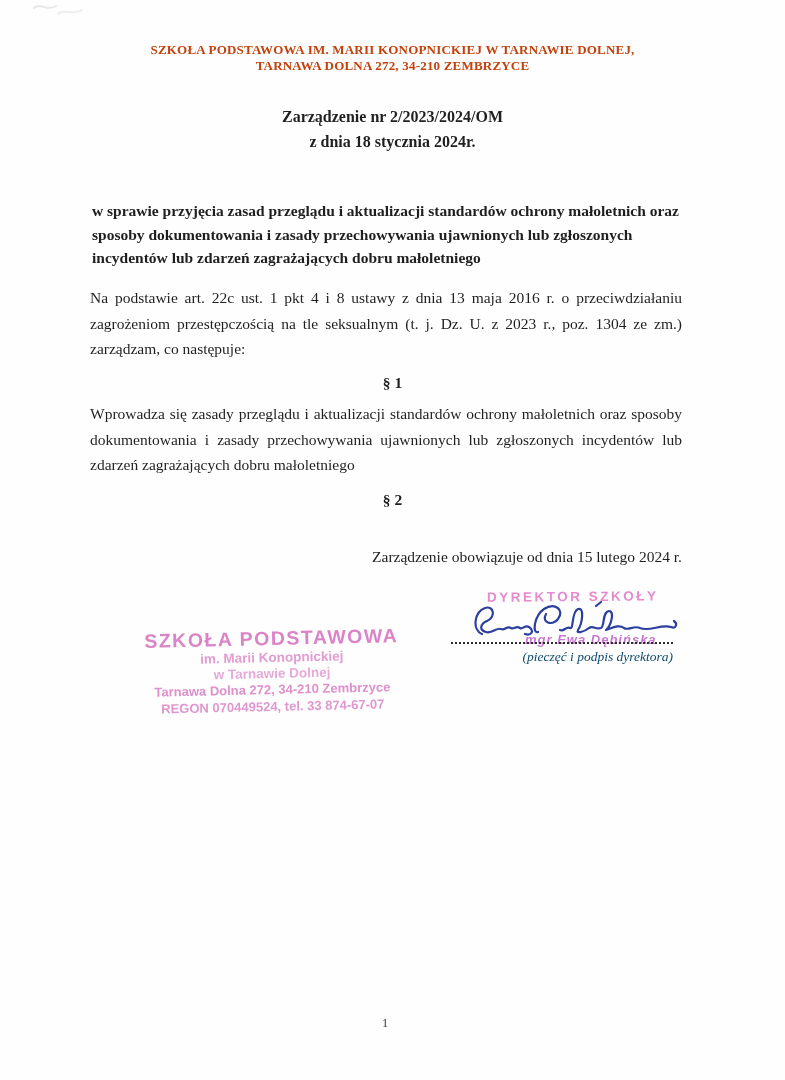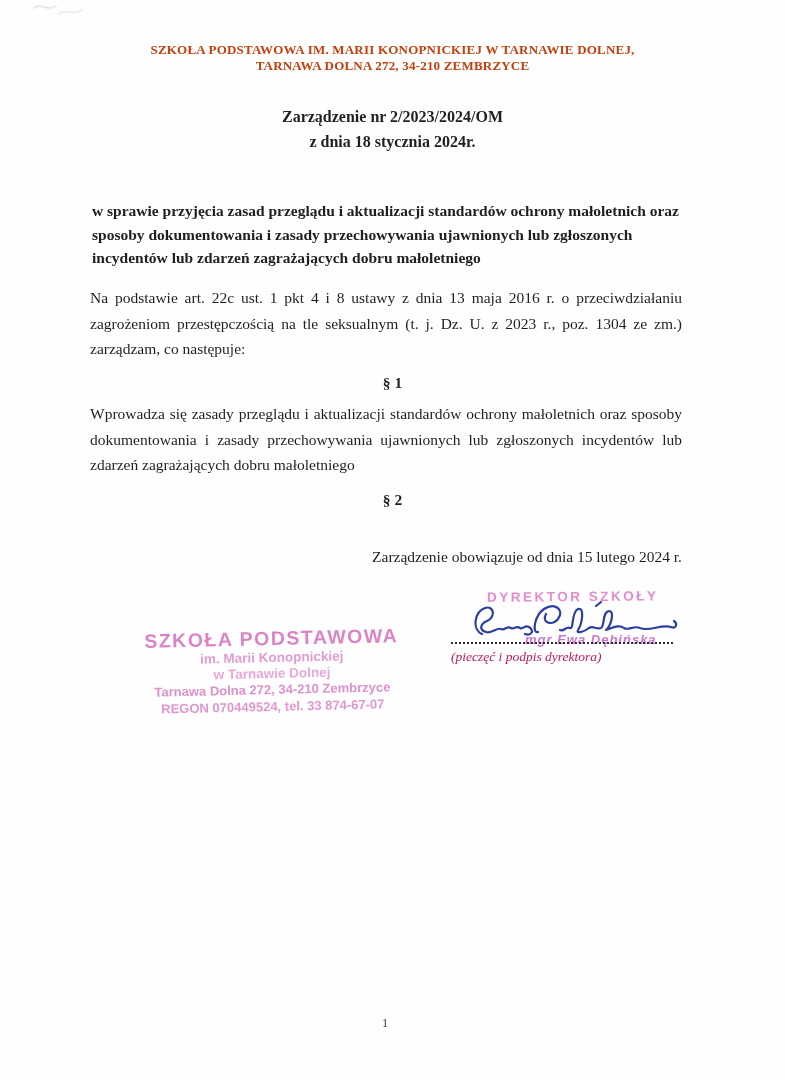--- a/index.html
+++ b/index.html
@@ -50,22 +50,22 @@
     font-size:13px;letter-spacing:1px;color:#a21caf;opacity:.6;white-space:nowrap;
   }
   .sig-line{
     position:absolute;top:628px;left:451px;width:222px;height:14px;z-index:2;
     border-bottom:2.5px dotted #2e2e2e;
   }
   .signature-svg{
     position:absolute;top:598px;left:468px;z-index:3;
   }
   .sig-caption{
-    position:absolute;top:649px;left:451px;width:222px;text-align:left;
-    font-style:italic;font-size:13.5px;color:#be185d;
+    position:absolute;top:649px;left:451px;width:222px;text-align:right;
+    font-style:italic;font-size:13.5px;color:#0c4a6e;
   }
   
   .school-stamp{
     position:absolute;top:626px;left:138px;width:268px;text-align:center;
     font-family:"Liberation Sans", sans-serif;color:#d674c0;
     transform:rotate(-1.3deg);opacity:.88;
   }
   .school-stamp .s1{font-size:19.5px;font-weight:bold;letter-spacing:1.5px;white-space:nowrap;line-height:24px;}
   .school-stamp .s2{font-size:13.5px;font-weight:bold;line-height:16px;opacity:.8;}
   .school-stamp .s3{font-size:13.5px;font-weight:bold;line-height:16px;opacity:.7;}

